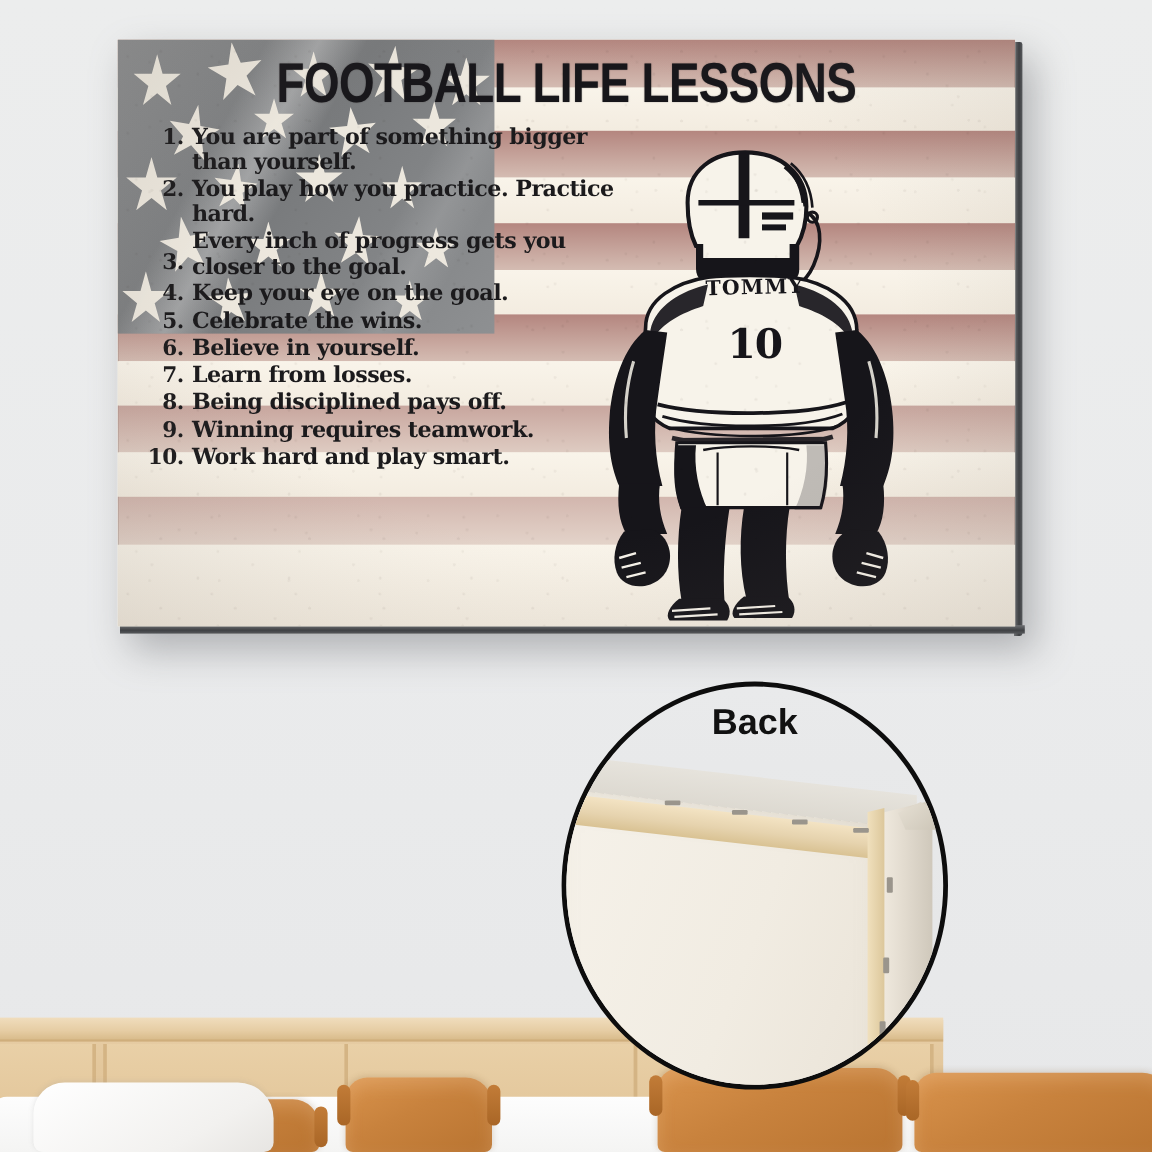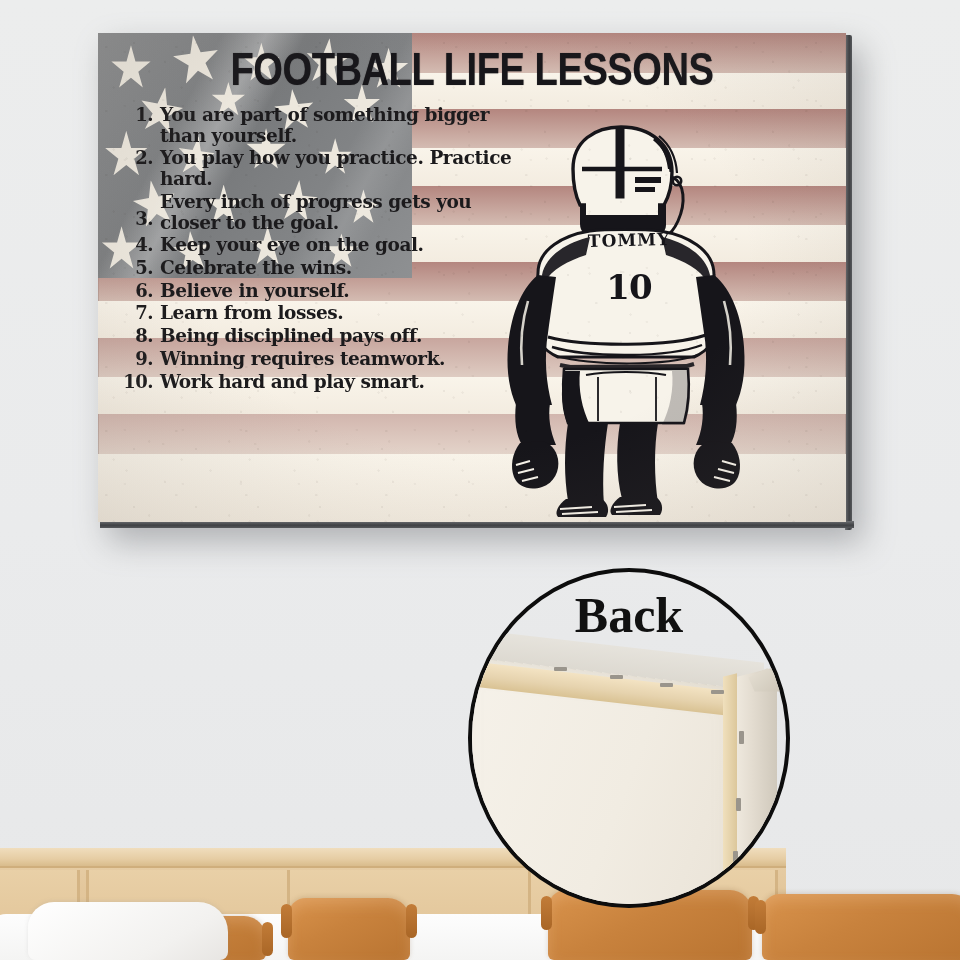--- a/index.html
+++ b/index.html
@@ -204,22 +204,22 @@
     position:absolute; left:468px; top:568px;
     width:322px; height:340px;
     border-radius:50%;
     overflow:hidden;
     border:4px solid #0d0d0d;
     background:linear-gradient(180deg,#e9eaeb,#e4e5e6);
   }
   #back-label {
     position:absolute; left:0; right:0; top:14px;
     text-align:center;
-    font-family:Liberation Serif, serif;
-    font-size:50px;
+    font-family:Liberation Sans, sans-serif;
+    font-size:30px;
     font-weight:600;
     color:#111;
     letter-spacing:0px;
     z-index:6;
   }
   .bk-front {
     position:absolute; left:-6%; top:30%;
     width:92%; height:82%;
     background:linear-gradient(110deg,#f6f2ea 0%, #f1ece2 55%, #e9e2d6 100%);
     box-shadow:inset 0 0 28px rgba(175,165,150,.35);

